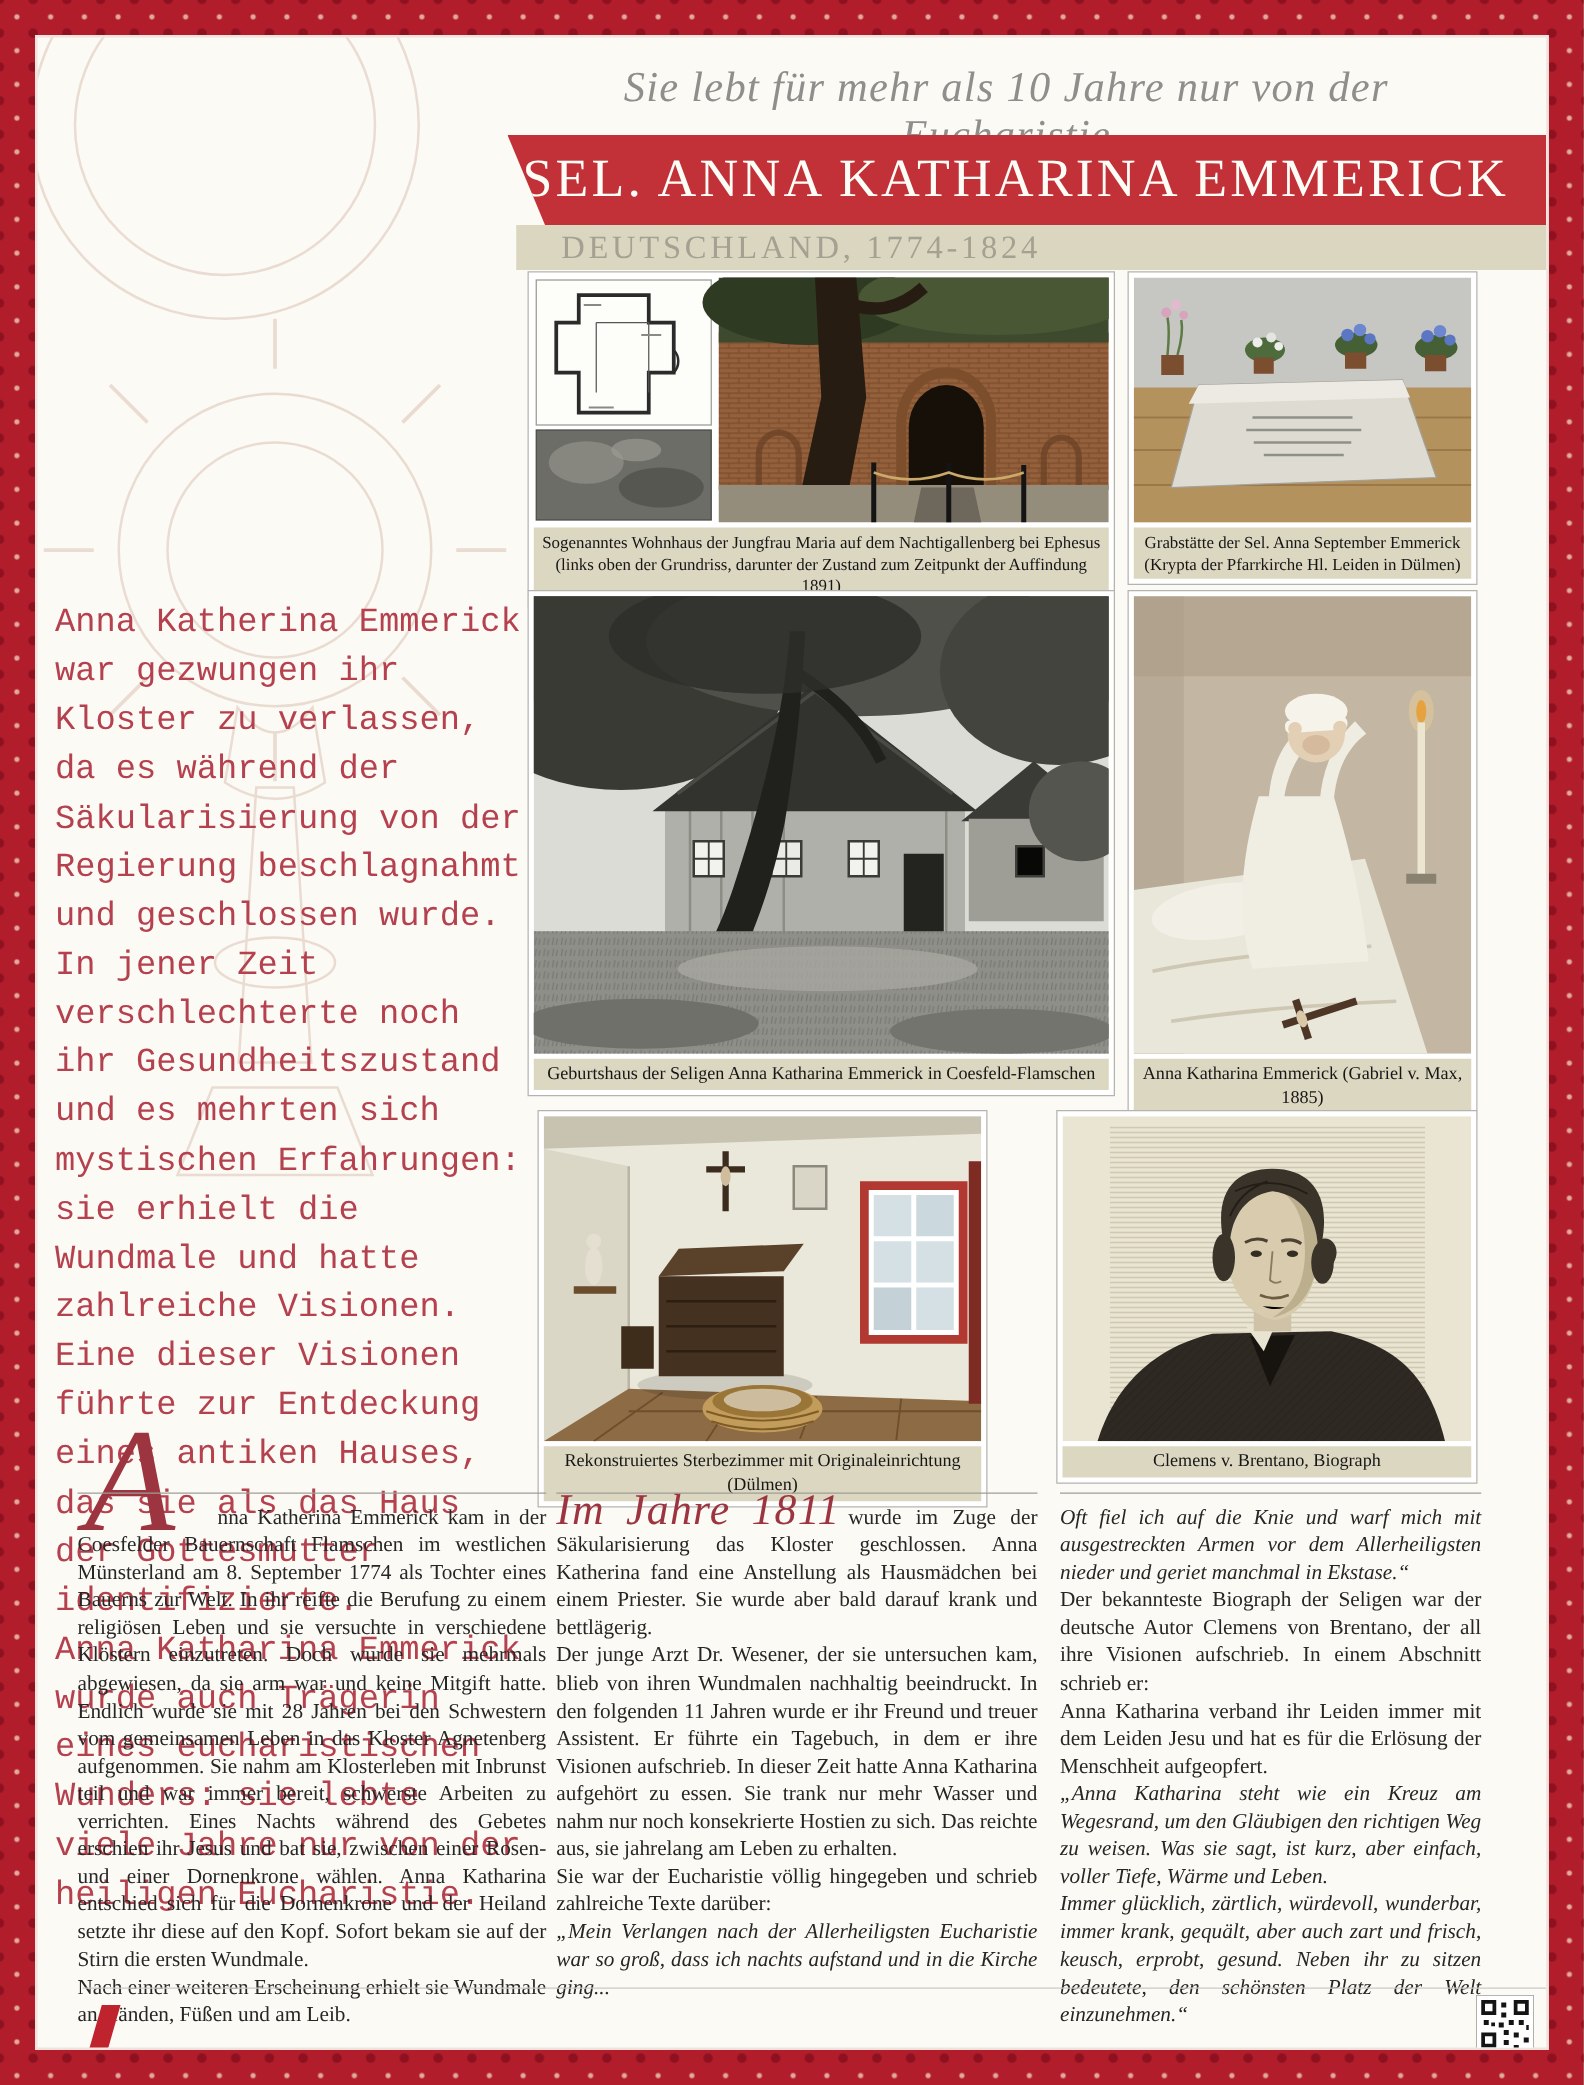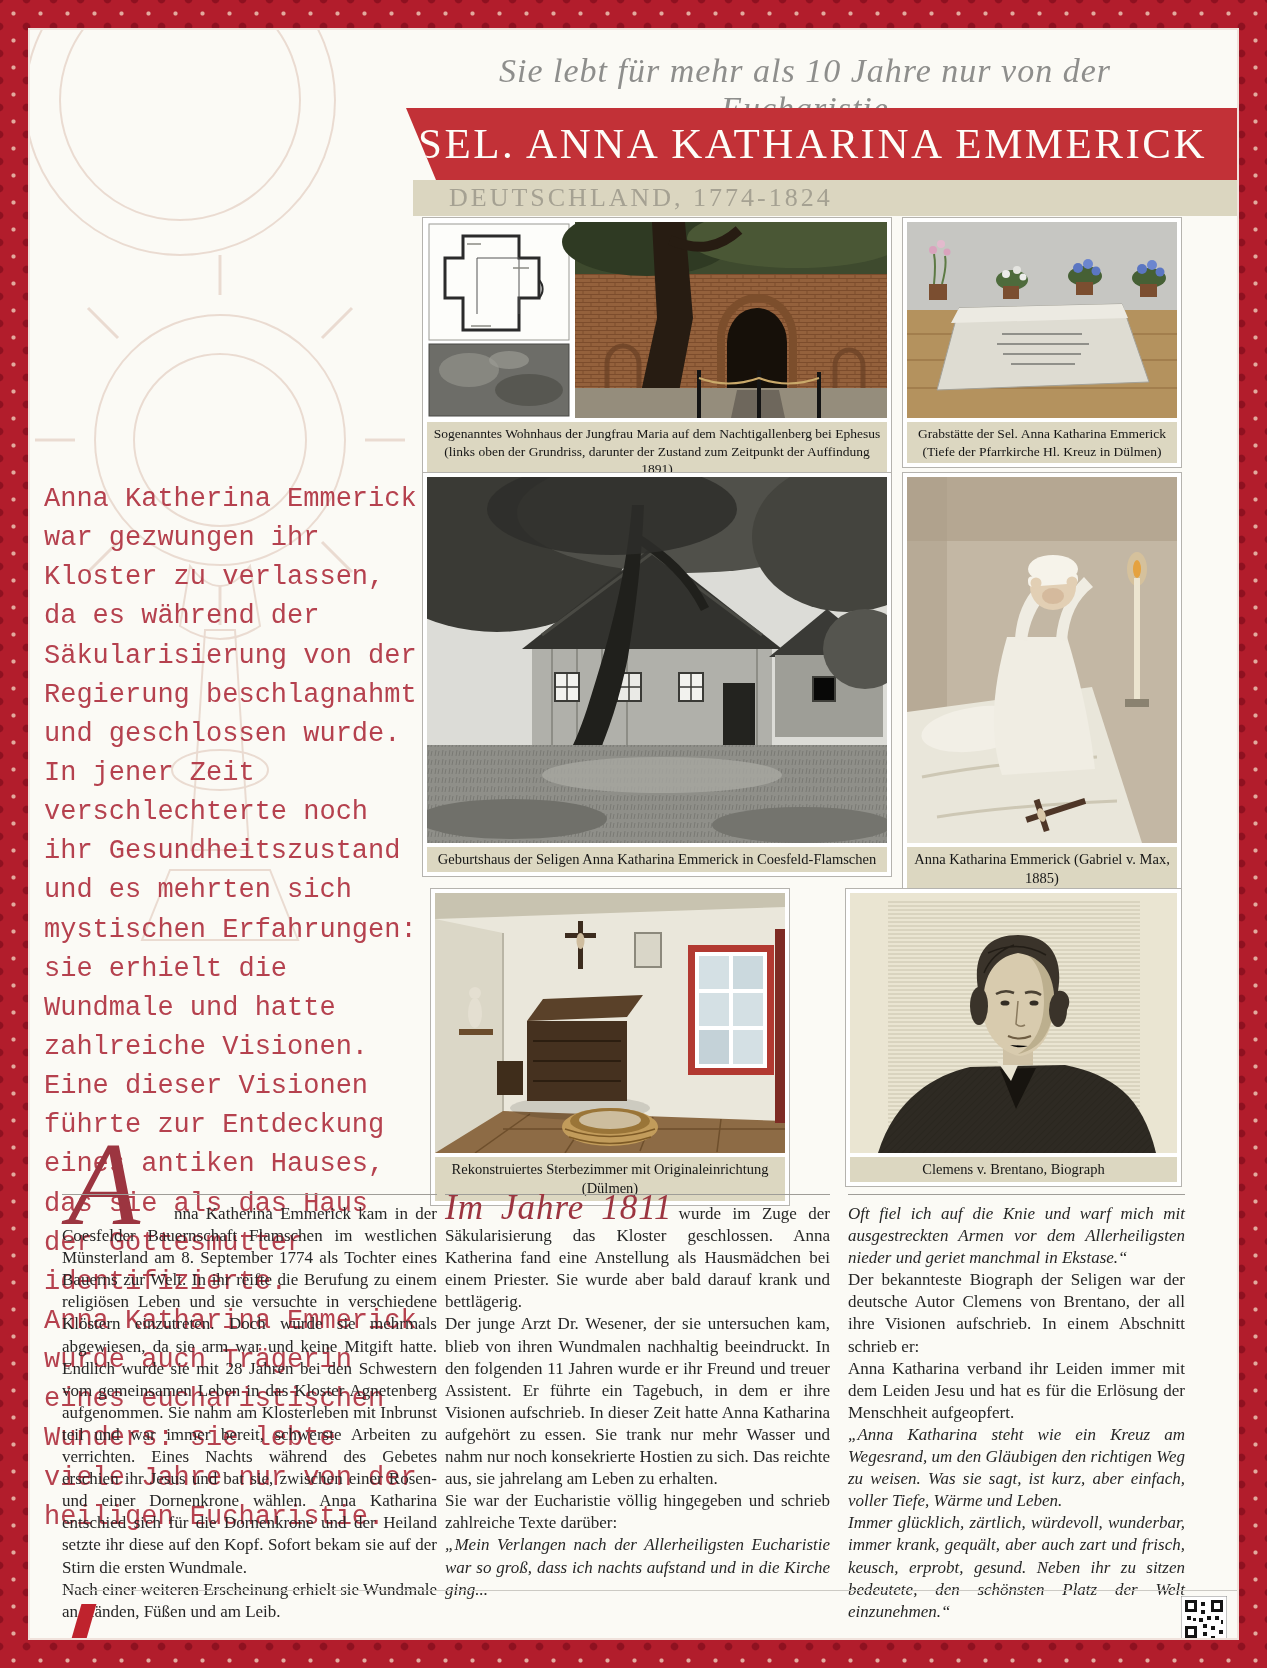--- a/index.html
+++ b/index.html
@@ -185,22 +185,22 @@
           <circle cx="181" cy="42" r="5" fill="#6c86cf"></circle>
           <circle cx="189" cy="49" r="4.5" fill="#5b76c2"></circle>
         <rect x="169" y="60" width="17" height="13" fill="#7b4e30"></rect>
         <ellipse cx="242" cy="56" rx="17" ry="10" fill="#466035"></ellipse>
         <circle cx="235" cy="47" r="5" fill="#5b76c2"></circle>
           <circle cx="245" cy="43" r="5" fill="#6c86cf"></circle>
           <circle cx="253" cy="50" r="4.5" fill="#5b76c2"></circle>
         <rect x="233" y="62" width="17" height="13" fill="#7b4e30"></rect>
       </svg>
       <div class="cap small">
-        <div>Grabstätte der Sel. Anna Katharina Emmerick</div>
-        <div>(Tiefe der Pfarrkirche Hl. Kreuz in Dülmen)</div>
+        <div>Grabstätte der Sel. Anna September Emmerick</div>
+        <div>(Krypta der Pfarrkirche Hl. Leiden in Dülmen)</div>
       </div>
     </div>
 
     <div class="panel" style="left:392px;top:442px;width:460px;">
       <svg width="460" height="366" viewBox="0 0 460 366">
         <defs>
           <pattern id="grs" width="7" height="9" patternUnits="userSpaceOnUse">
             <path d="M1 9 L2 3 M4 9 L5 4" stroke="#6f6f6a" stroke-width="1"></path>
           </pattern>
         </defs>

